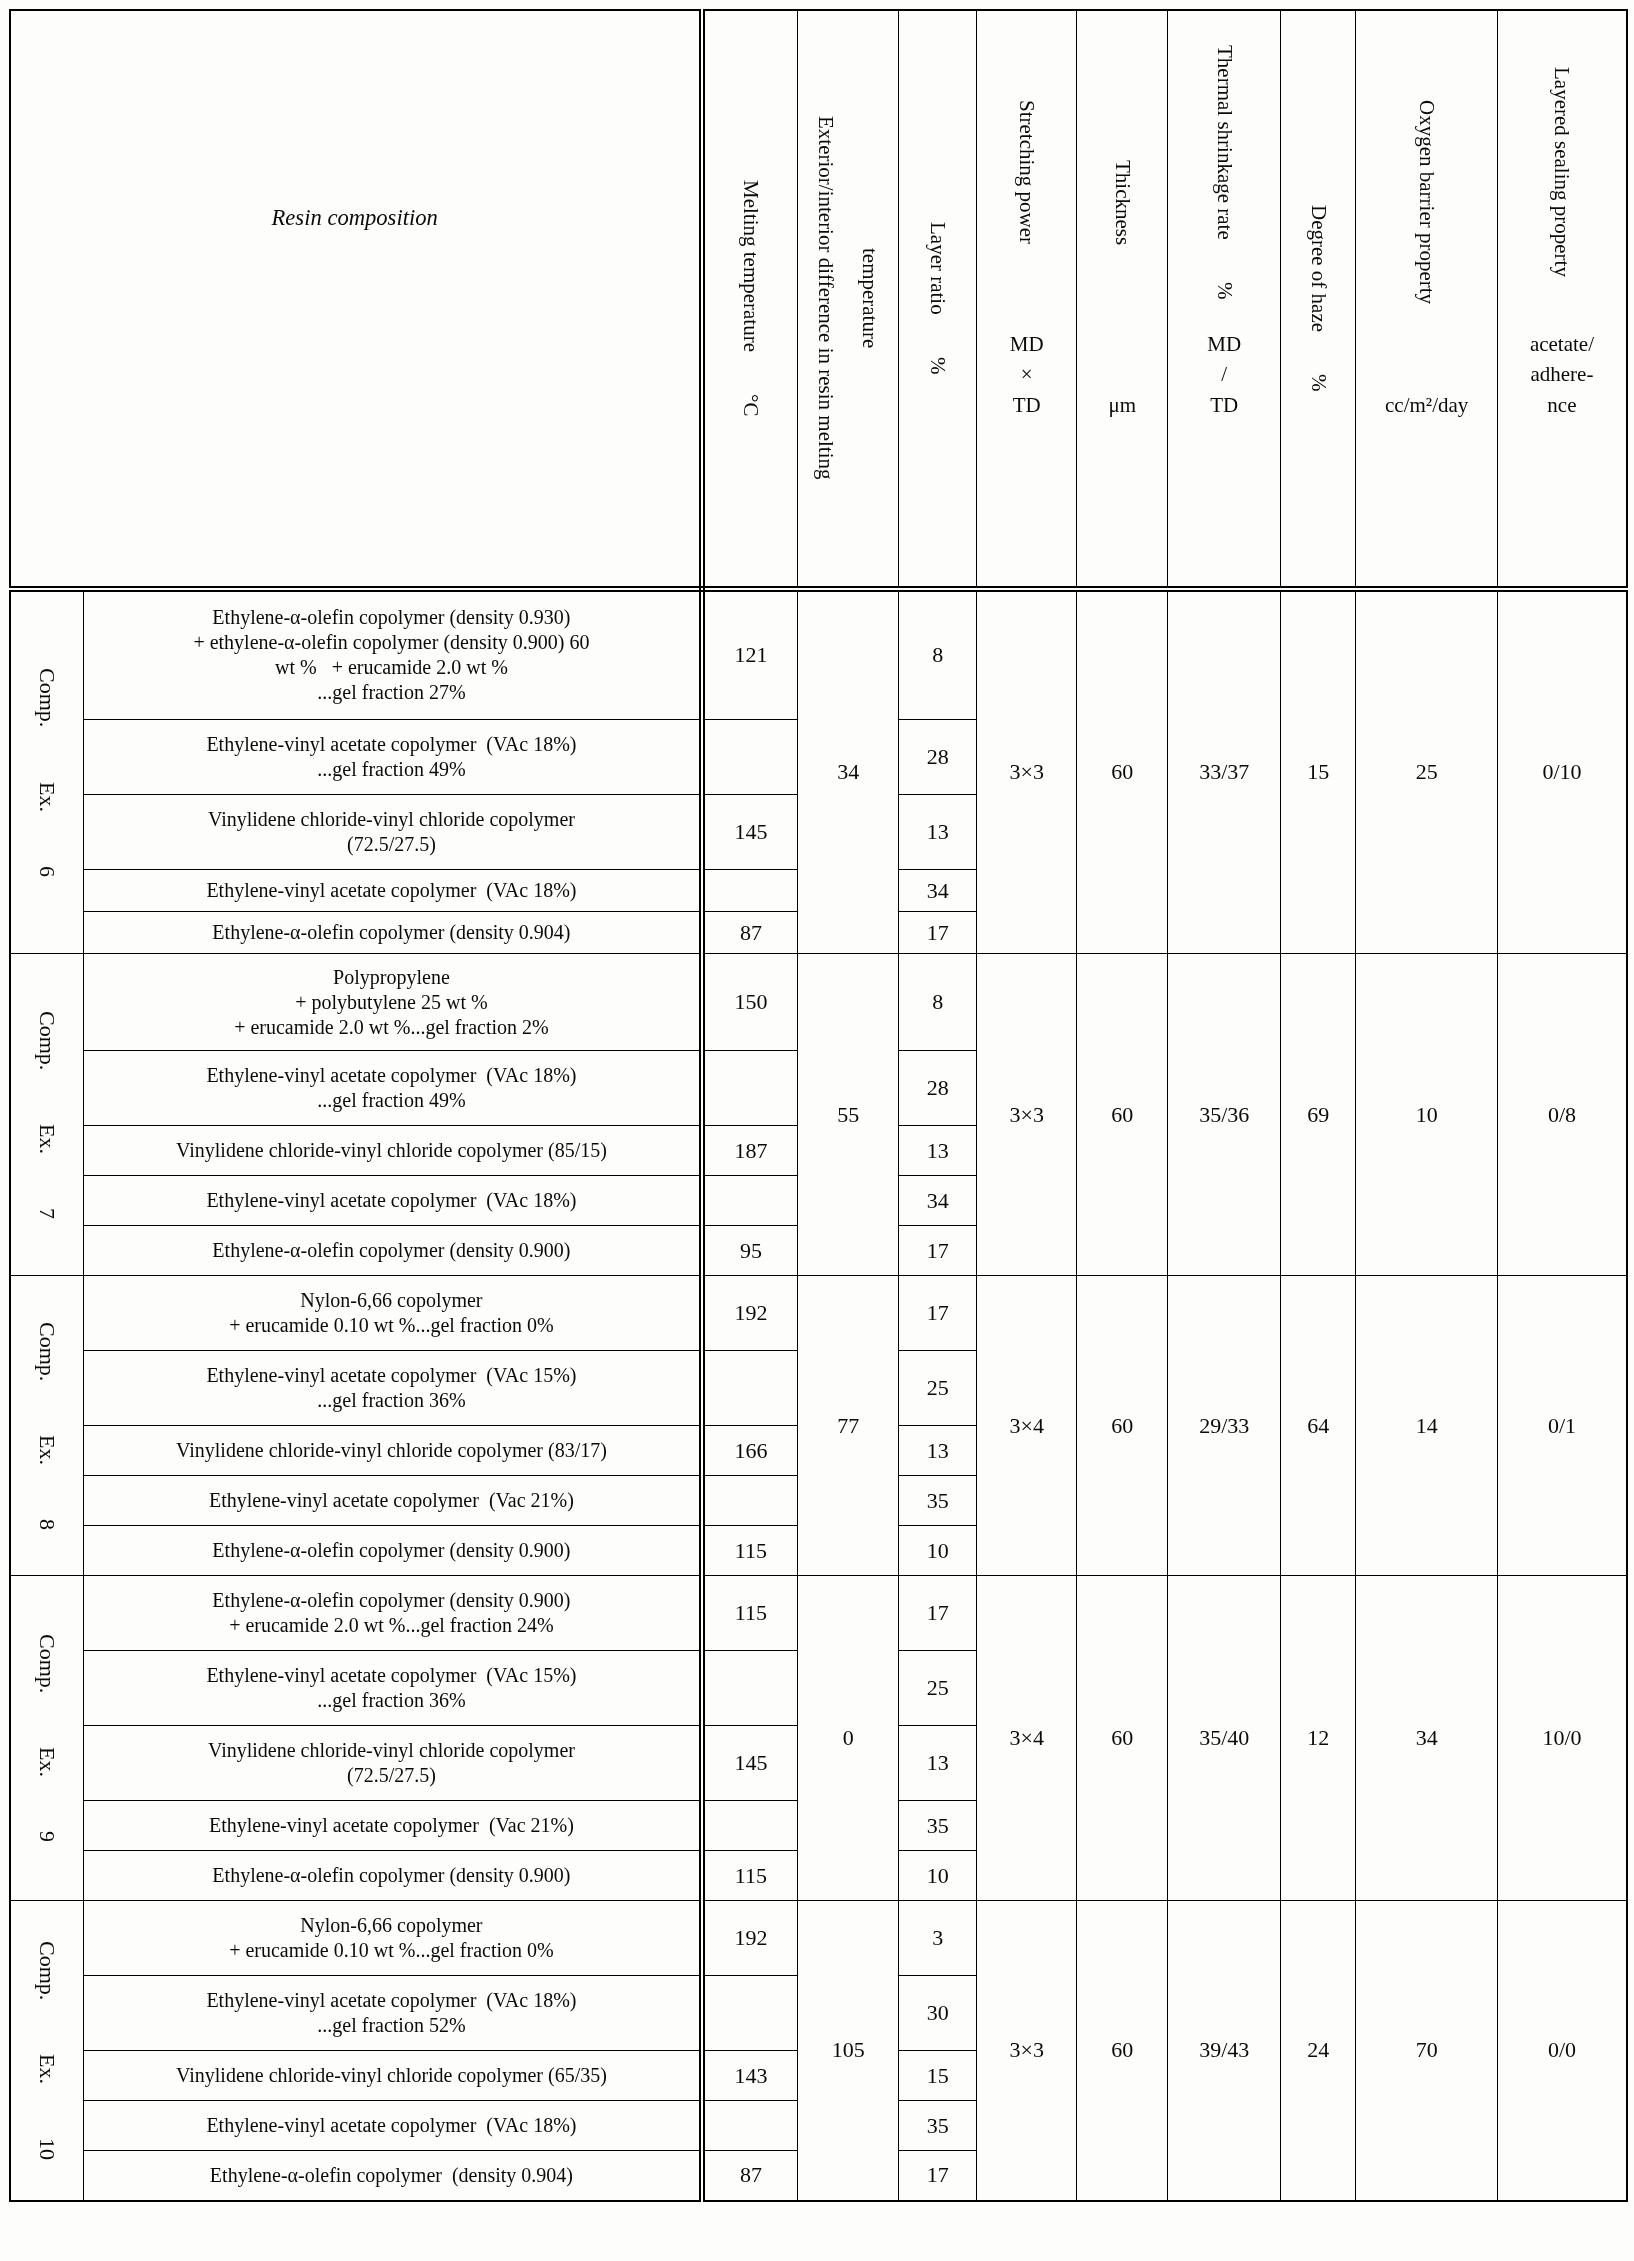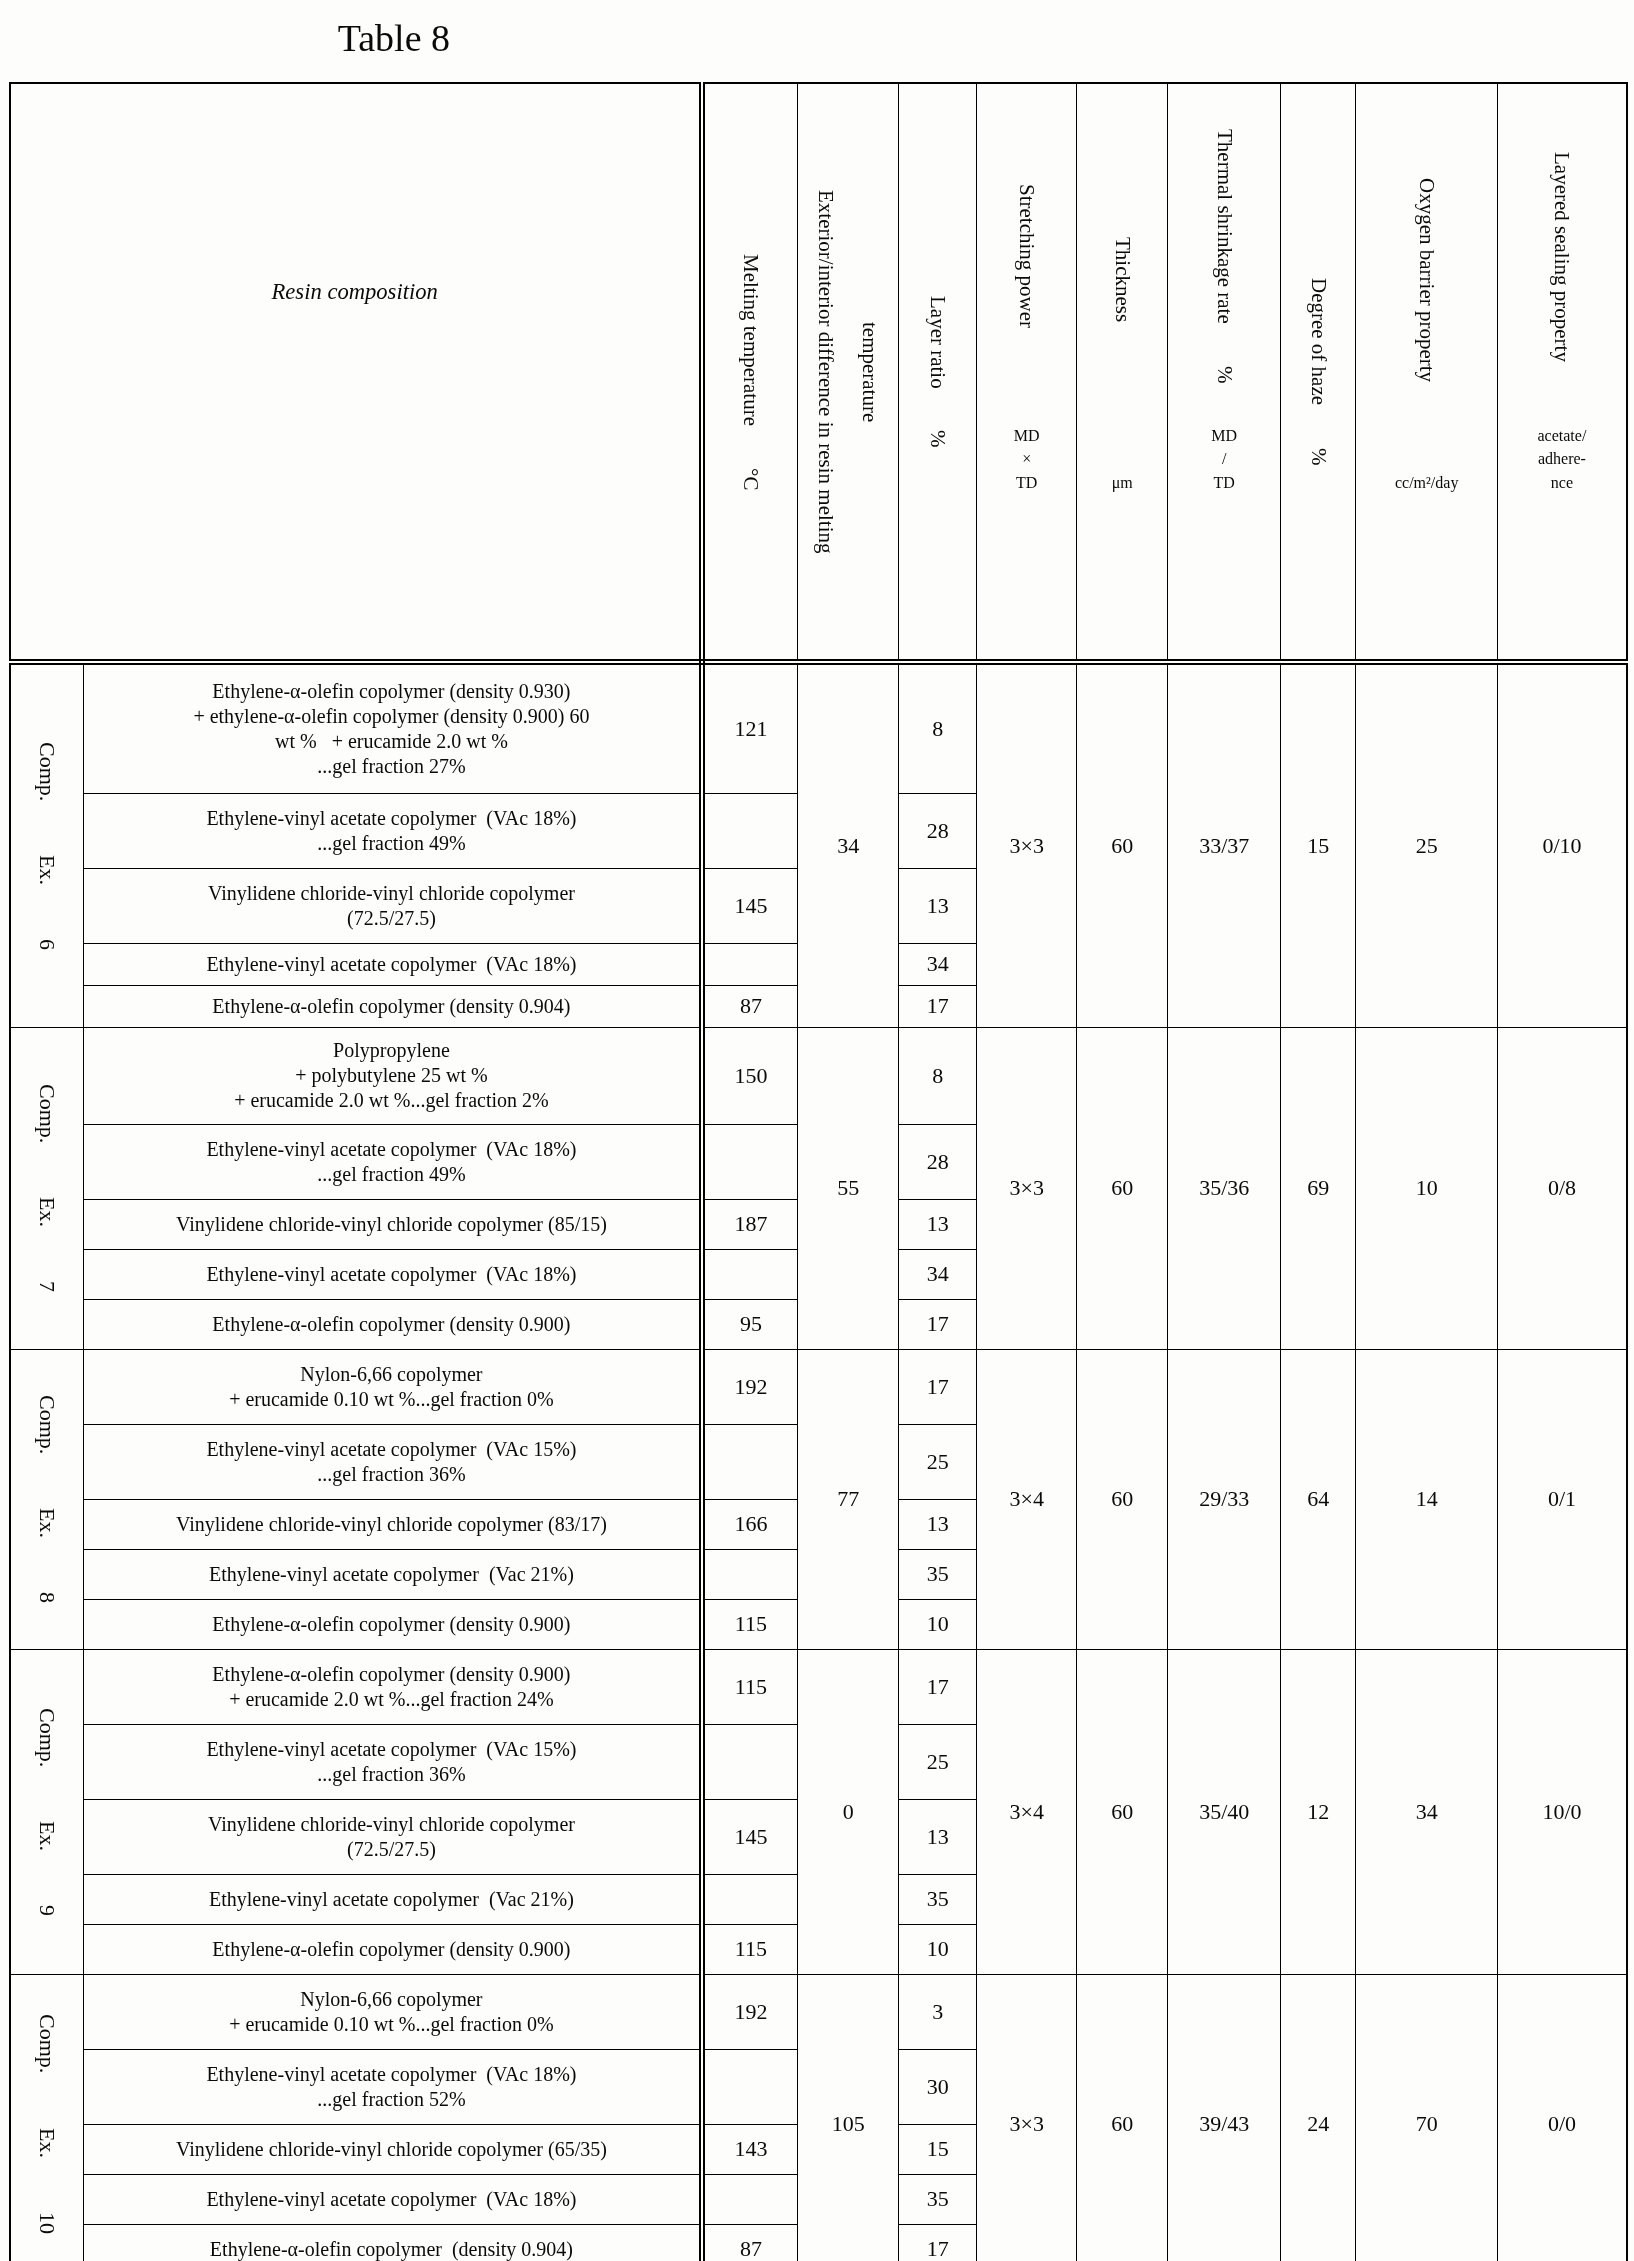--- a/index.html
+++ b/index.html
@@ -73,38 +73,37 @@
     font-size: 21px;
     white-space: nowrap;
   }
   .vtext.wrap2 {
     writing-mode: vertical-lr;
     white-space: pre-line;
     line-height: 2.1;
   }
   .hsub {
     flex: 0 0 auto;
-    font-size: 16px;
+    font-size: 21px;
     line-height: 1.45;
     white-space: pre-line;
     text-align: center;
   }
   
   .glabel {
     display: flex; flex-direction: column;
     align-items: center; justify-content: center;
     gap: 54px;
   }
   .glabel .vtext { font-size: 22px; }
 </style>
 </head>
 <body>
 
 <div class="page">
-  <div class="title">Table 8</div>
 
   <table>
     <colgroup>
       <col class="c-label">
         <col class="c-resin">
         <col class="c-melt">
         <col class="c-ext">
       <col class="c-layer">
         <col class="c-stretch">
         <col class="c-thick">

